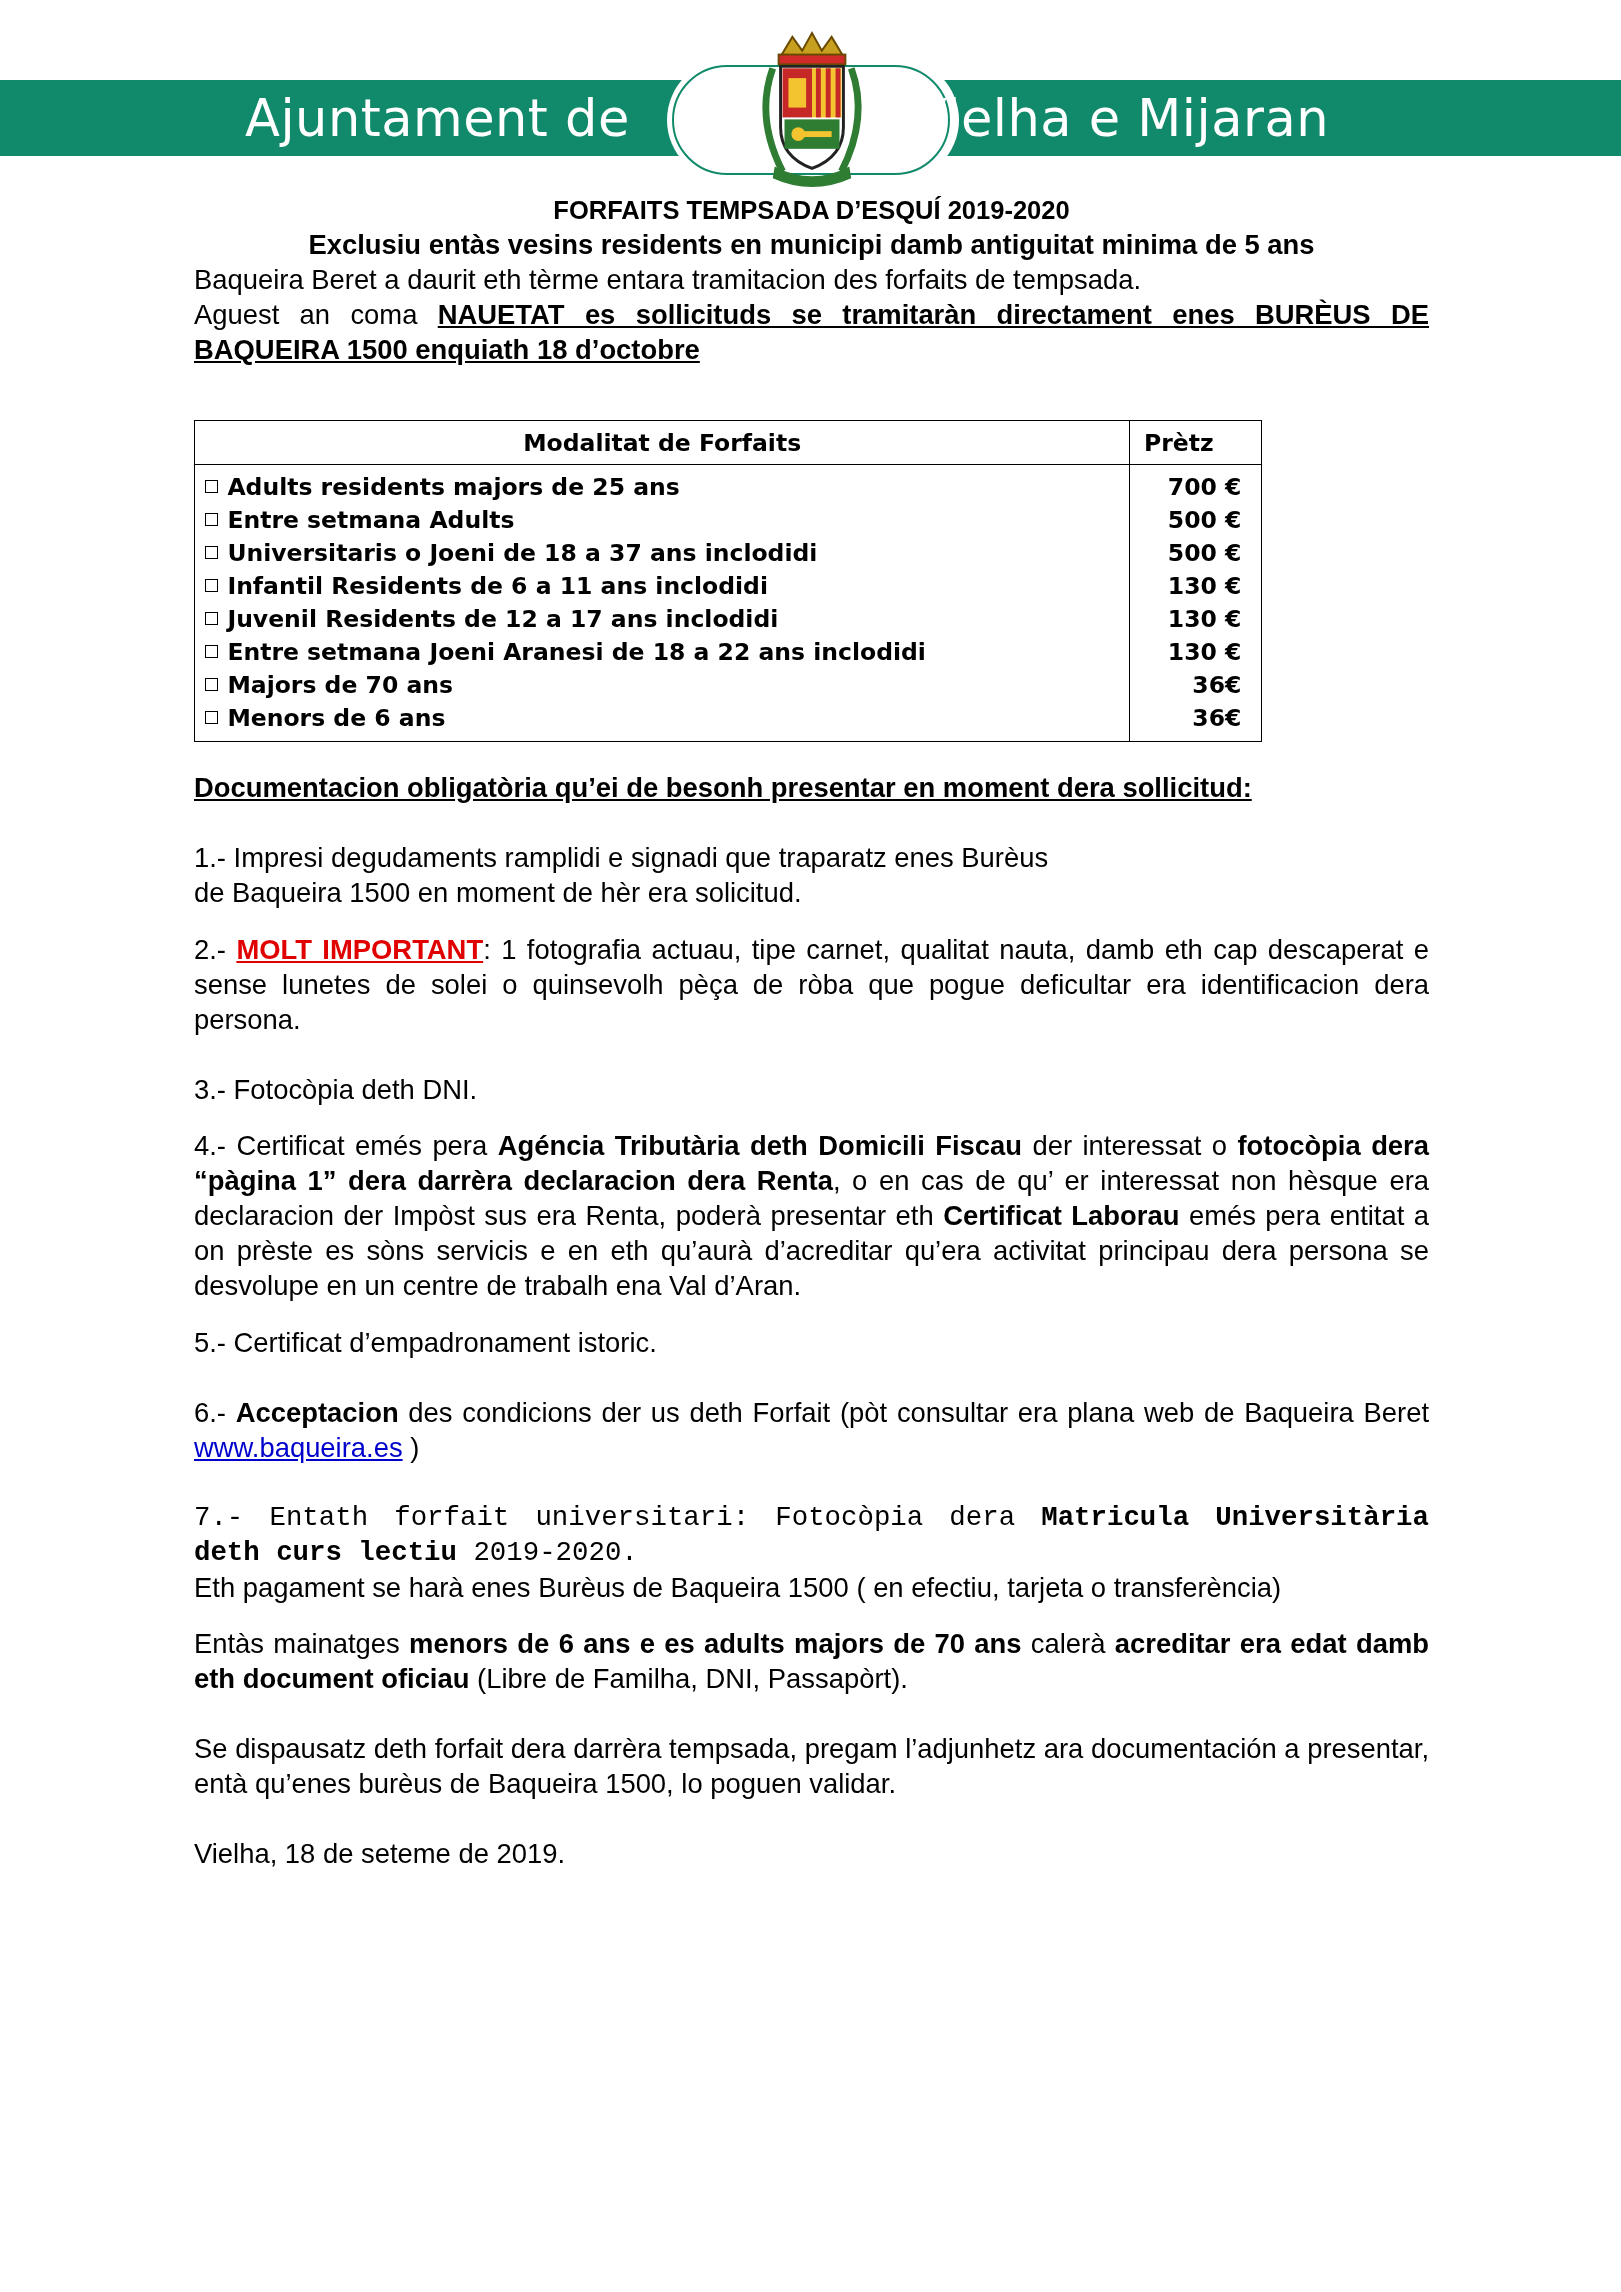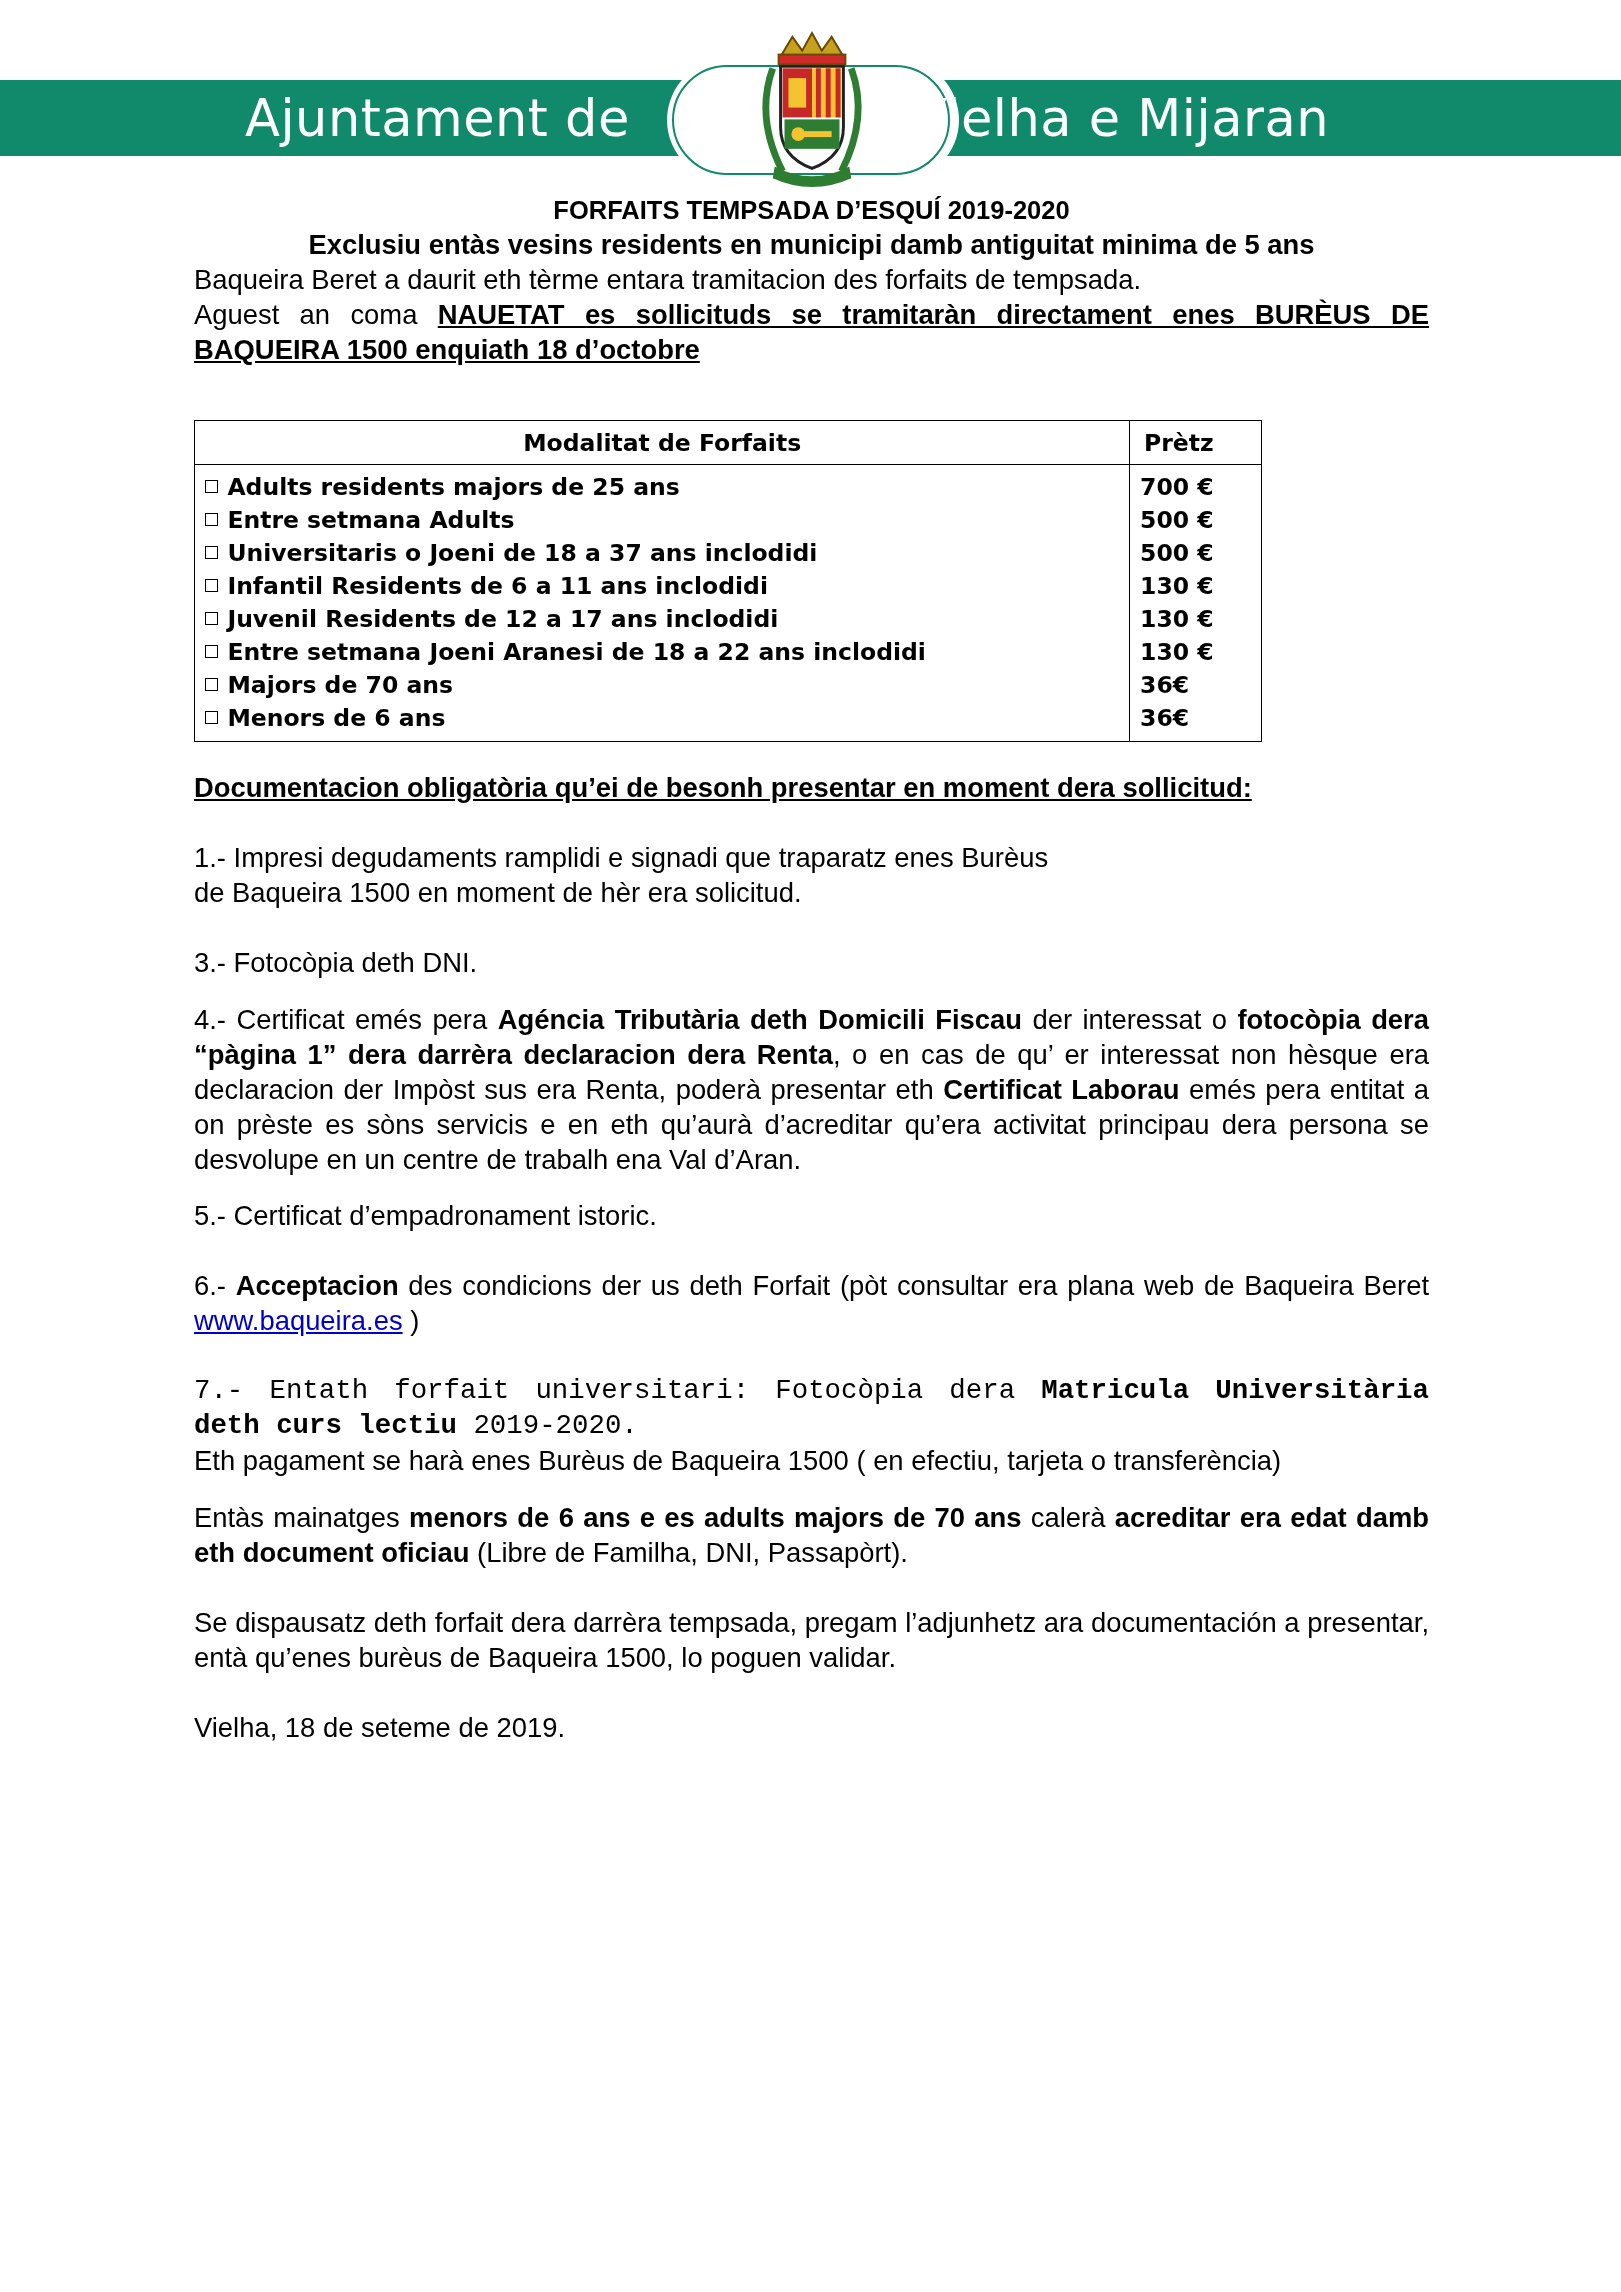--- a/index.html
+++ b/index.html
@@ -31,21 +31,21 @@
   .link { color: #0000cc; text-decoration: underline; }
 
   
   table.fees { position: absolute; left: 194px; top: 420px; width: 1068px;
                border-collapse: collapse; font-family: "DejaVu Sans", sans-serif; }
   table.fees th, table.fees td { border: 1.5px solid #000; font-size: 23.5px; font-weight: bold; }
   table.fees th { height: 41px; }
   table.fees th.mod { text-align: center; }
   table.fees th.price { text-align: left; padding-left: 13.7px; width: 116px; }
   .items { padding: 5.9px 5.9px 5.9px 9.8px; vertical-align: top; line-height: 33px; }
-  .prices { padding: 5.9px 19.6px 5.9px 9.8px; vertical-align: top; line-height: 33px; }
+  .prices { padding: 5.9px 19.6px 5.9px 9.8px; vertical-align: top; line-height: 33px; text-align: right; }
   .box { display: inline-block; width: 10.8px; height: 10.8px; border: 1.5px solid #000;
          margin-right: 9.8px; vertical-align: middle; position: relative; top: -2px; }
   .row-line, .price-line { display: block; white-space: nowrap; }
 </style>
 </head>
 <body>
 
 <div class="header">
   <div class="band"></div>
   <div class="band-text band-left">Ajuntament de</div>
@@ -113,20 +113,21 @@
       </td>
     </tr>
   </tbody>
 </table>
 
 <div class="content" style="top:770px;">
   <p class="b u" style="text-align:left;">Documentacion obligatòria qu’ei de besonh presentar en  moment dera sollicitud:</p>
 
   <p style="margin-top:35px; text-align:left;"><span>1.-  Impresi degudaments ramplidi e signadi que traparatz enes Burèus</span><br><span>de Baqueira 1500 en moment de hèr era solicitud.</span></p>
 
+  <p style="margin-top:21.6px;"><span>2.-  </span><span class="b u red">MOLT IMPORTANT</span><span>: 1 fotografia actuau, tipe carnet, qualitat nauta, damb eth cap descaperat e sense lunetes de solei o quinsevolh pèça de ròba que pogue deficultar era identificacion dera persona.</span></p>
 
   <p style="margin-top:35px;">3.-  Fotocòpia deth DNI.</p>
 
   <p style="margin-top:21.6px;"><span>4.- Certificat emés pera </span><span class="b">Agéncia Tributària deth Domicili Fiscau</span><span> der interessat o </span><span class="b">fotocòpia dera “pàgina 1” dera darrèra declaracion dera Renta</span><span>, o en cas de qu’ er interessat non hèsque era declaracion der Impòst sus era Renta, poderà presentar eth </span><span class="b">Certificat Laborau</span><span> emés pera entitat a on prèste es sòns servicis e en eth qu’aurà d’acreditar qu’era activitat principau dera persona se desvolupe en un centre de trabalh ena Val d’Aran.</span></p>
 
   <p style="margin-top:21.6px;">5.- Certificat d’empadronament istoric.</p>
 
   <p style="margin-top:35px;"><span>6.- </span><span class="b">Acceptacion</span><span> des condicions der us deth Forfait (pòt consultar era plana web de Baqueira Beret </span><a class="link">www.baqueira.es</a><span> )</span></p>
 
   <p style="margin-top:35px;font-family:Liberation Mono, monospace;"><span>7.- Entath forfait universitari: Fotocòpia dera </span><span class="b">Matricula Universitària deth curs lectiu</span><span> 2019-2020.</span></p>

